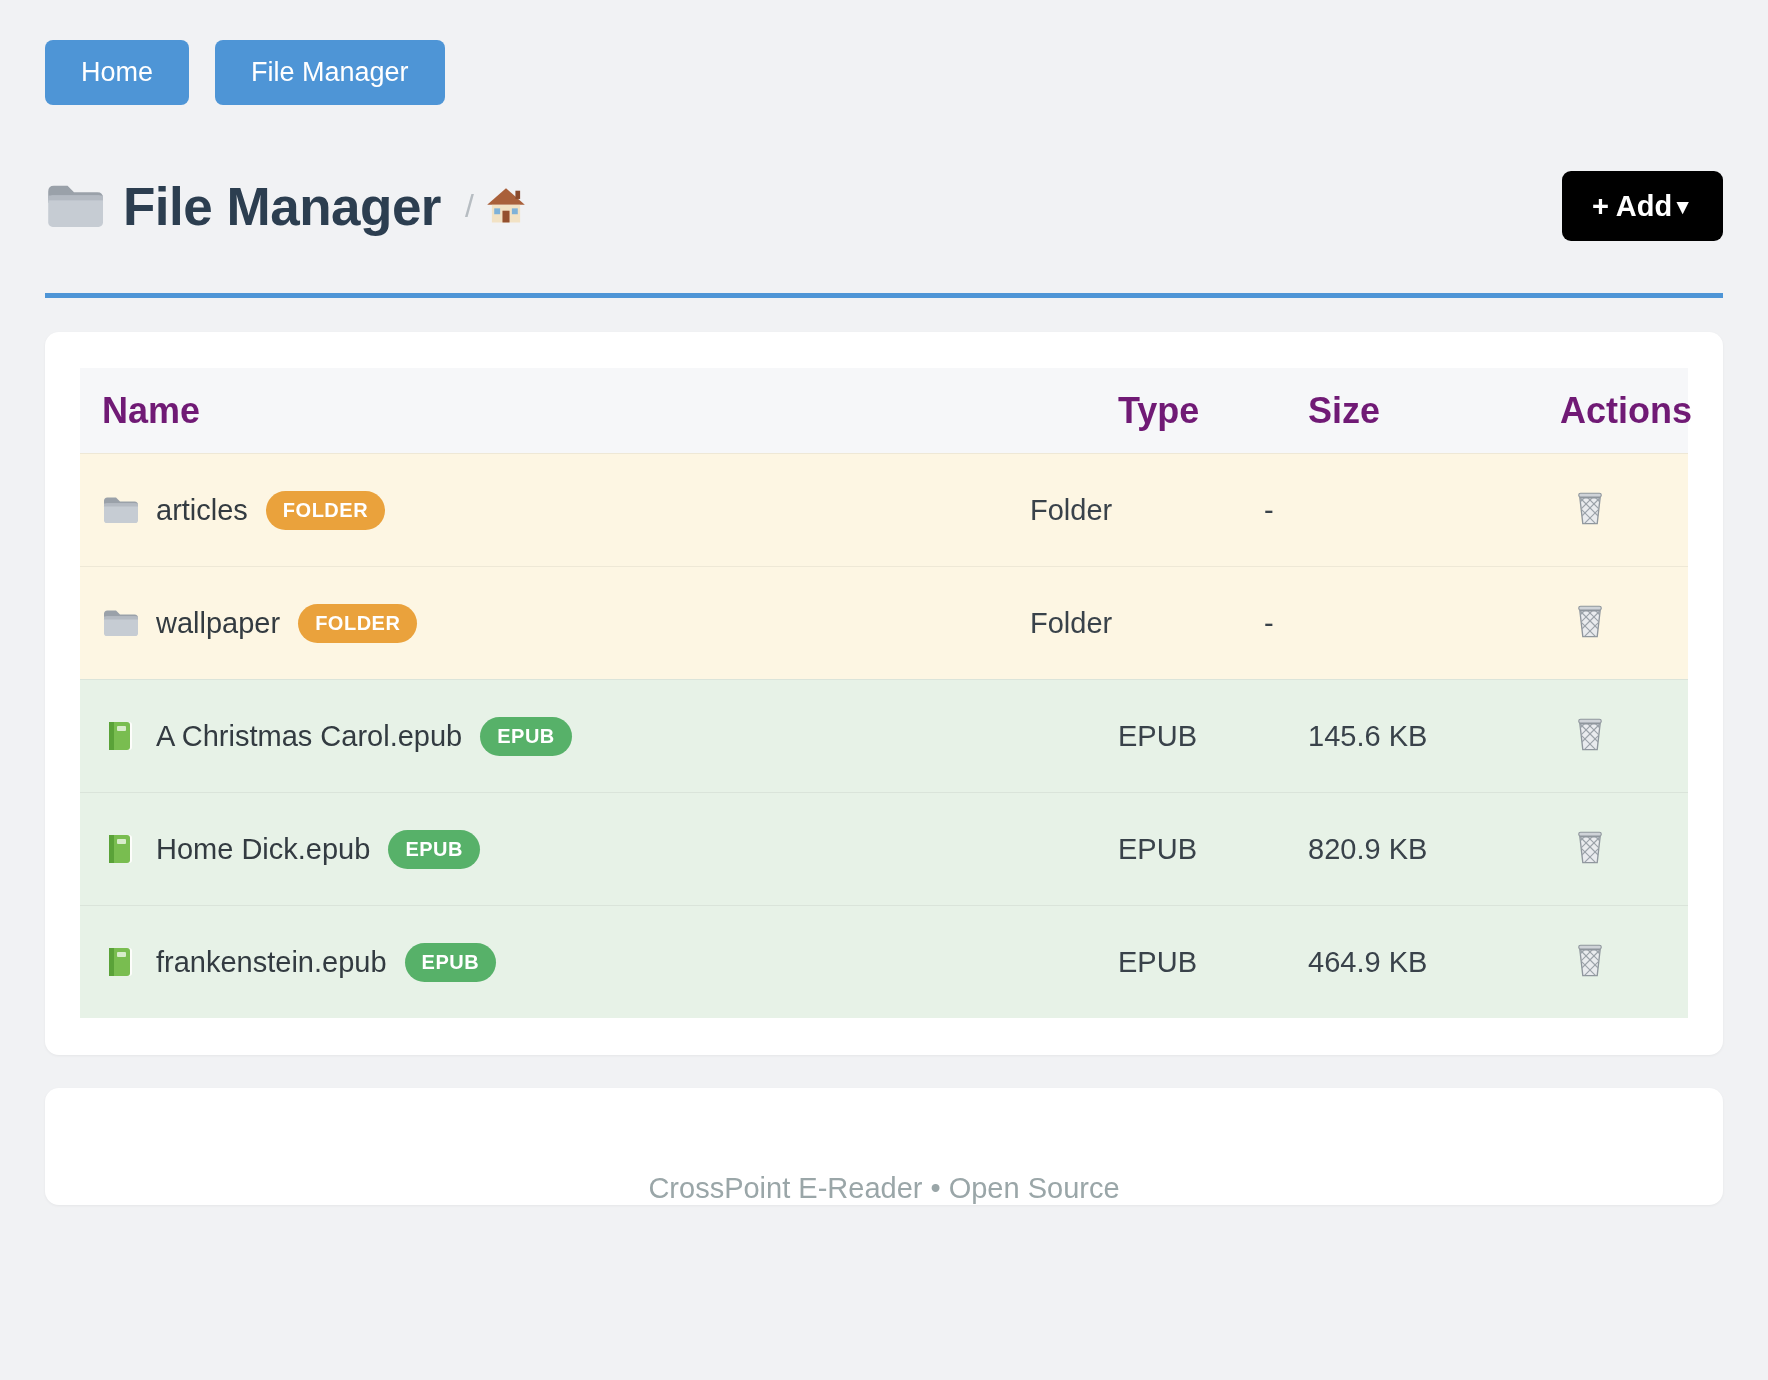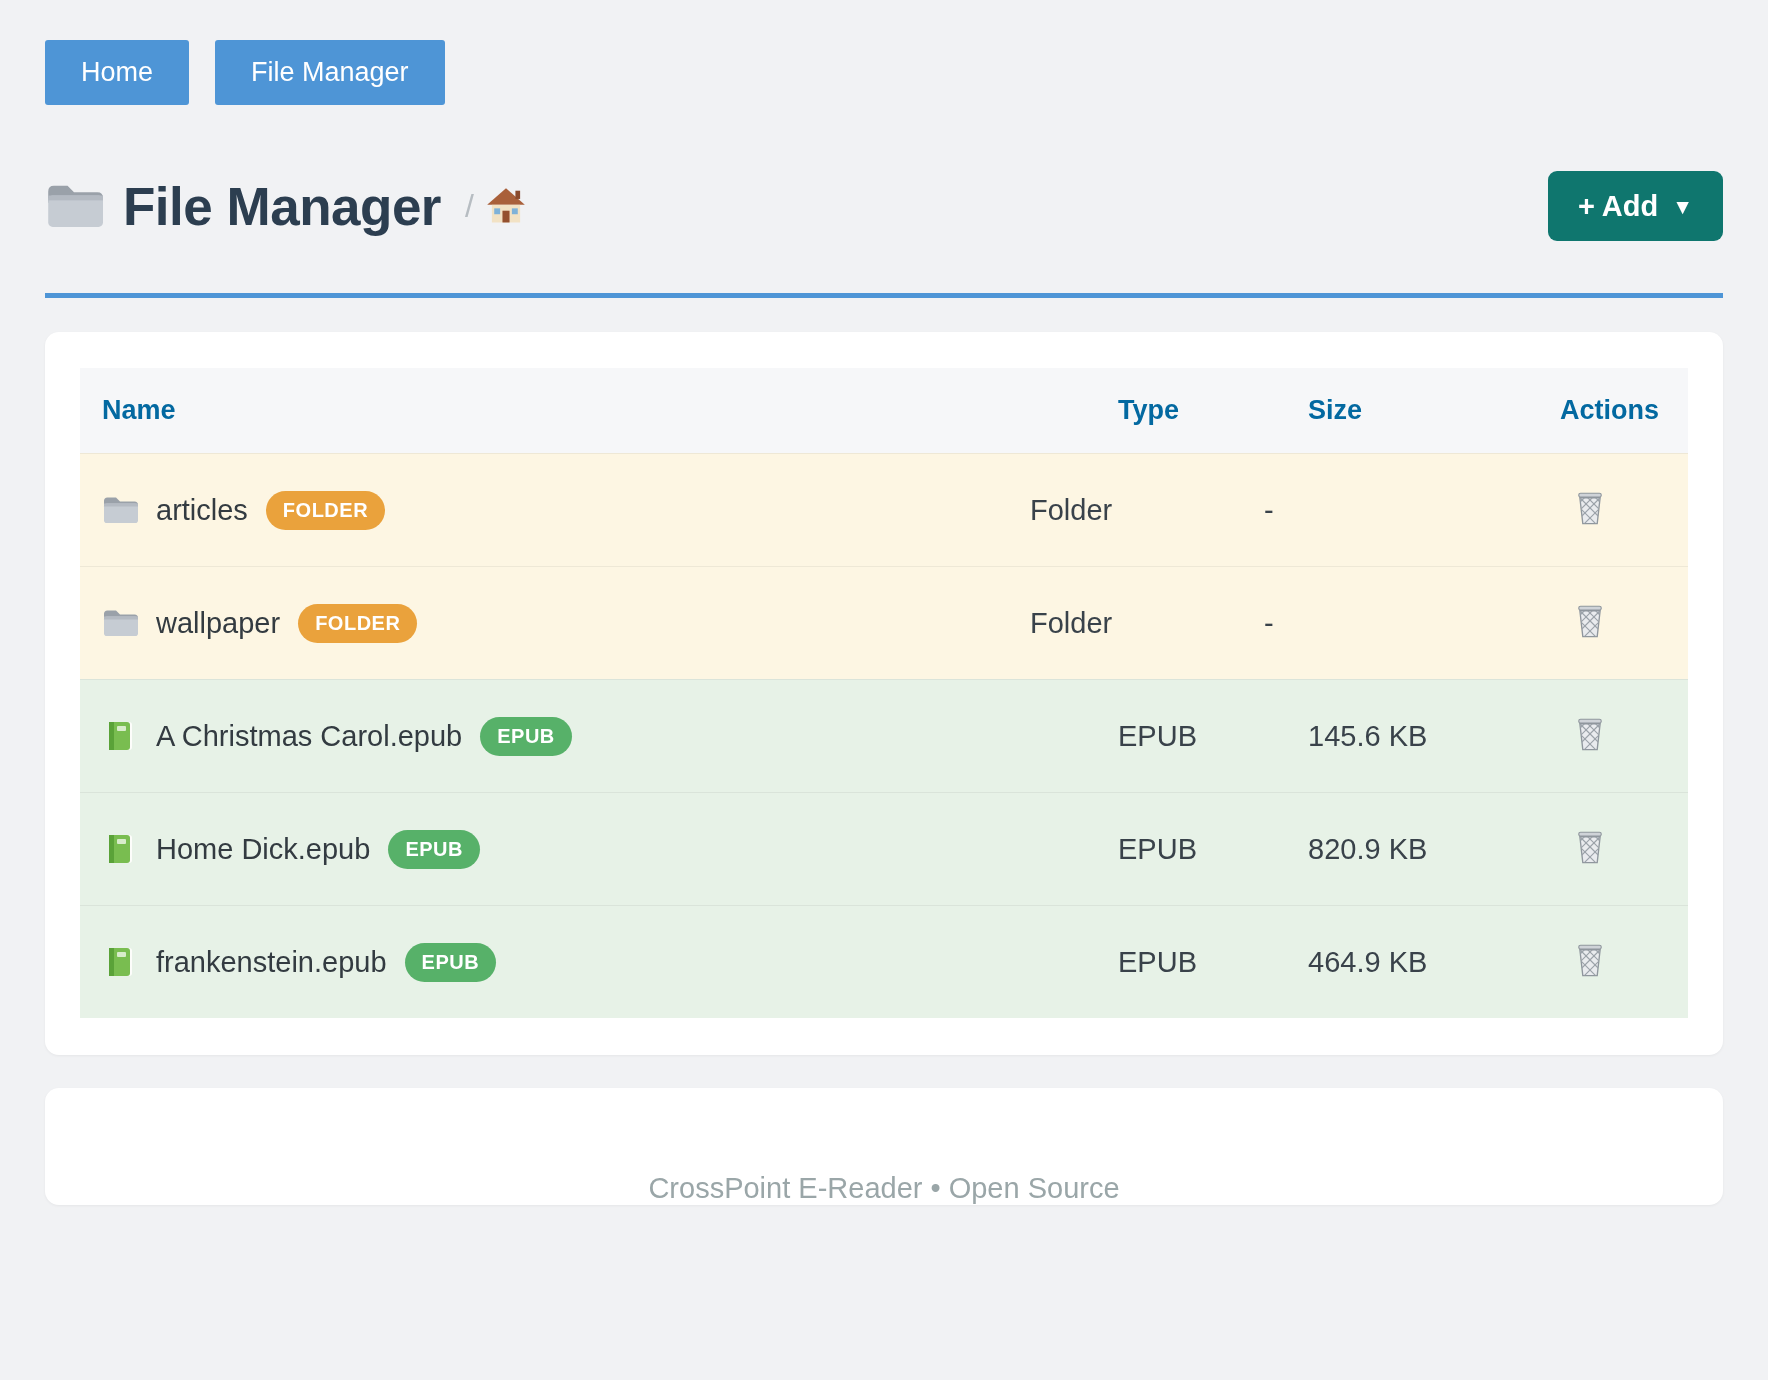--- a/index.html
+++ b/index.html
@@ -9,36 +9,36 @@
     font-family:"Liberation Sans", "DejaVu Sans", sans-serif;
     overflow:hidden;
   }
   .page { padding:40px 45px 0; }
 
   
   .top-nav { display:flex; gap:26px; margin-bottom:66px; }
   .btn-nav {
     background:#4e95d6; color:#ffffff; border:none; cursor:pointer;
     font-family:inherit; font-size:27px; height:65px; padding:0 36px;
-    border-radius:3px;
+    border-radius:8px;
   }
 
   
   .page-header { display:flex; align-items:center; justify-content:space-between; }
   .title-wrap { display:flex; align-items:center; }
   .title-folder { width:58px; height:50px; margin-right:20px; }
   h1 { font-size:53px; font-weight:700; color:#2c3e50; letter-spacing:-0.5px; }
   .crumb { display:flex; align-items:center; margin-left:24px; }
   .crumb-sep { color:#b7bdc2; font-size:32px; margin-right:12px; }
   .crumb-home { width:40px; height:38px; }
   .btn-add {
-    background:#0f766e; color:#fff; border:none; cursor:pointer;
+    background:#000000; color:#fff; border:none; cursor:pointer;
     font-family:inherit; font-weight:700; font-size:29px;
     height:70px; padding:0 30px; border-radius:9px;
-    display:flex; align-items:center; gap:14px;
+    display:flex; align-items:center; 
   }
   .btn-add .caret { font-size:21px; position:relative; top:1px; }
 
   .rule { height:5px; background:#4e95d6; margin-top:52px; border:none; }
 
   
   .card {
     background:#fff; border-radius:14px; margin-top:34px;
     padding:36px 35px 37px; box-shadow:0 1px 3px rgba(0,0,0,.05);
   }
@@ -46,21 +46,21 @@
   .card-title { font-size:31px; font-weight:700; color:#2c3e50; }
   .summary { font-size:26px; color:#95a1a3; }
 
   
   .thead, .trow {
     display:grid; grid-template-columns:1fr 190px 252px 106px;
     padding:0 22px; align-items:center;
   }
   .thead {
     background:#f6f7f9; height:85px;
-    color:#0369a1; font-weight:700; font-size:27px;
+    color:#701a75; font-weight:700; font-size:36px;
   }
   .trow { height:113px; font-size:29px; color:#39424a; border-top:1px solid rgba(110,110,110,.10); }
   .trow.folder { background:#fdf6e3;gap:44px; }
   .trow.epub  { background:#e7f2e7; }
   .name-cell { display:flex; align-items:center; }
   .row-icon { width:36px; height:32px; margin-right:18px; display:inline-flex; }
   .row-icon svg { width:100%; height:100%; }
   .item-name { color:#333b41; text-decoration:none; cursor:pointer; }
   .badge {
     font-size:20px; font-weight:700; color:#fff; letter-spacing:.5px;

